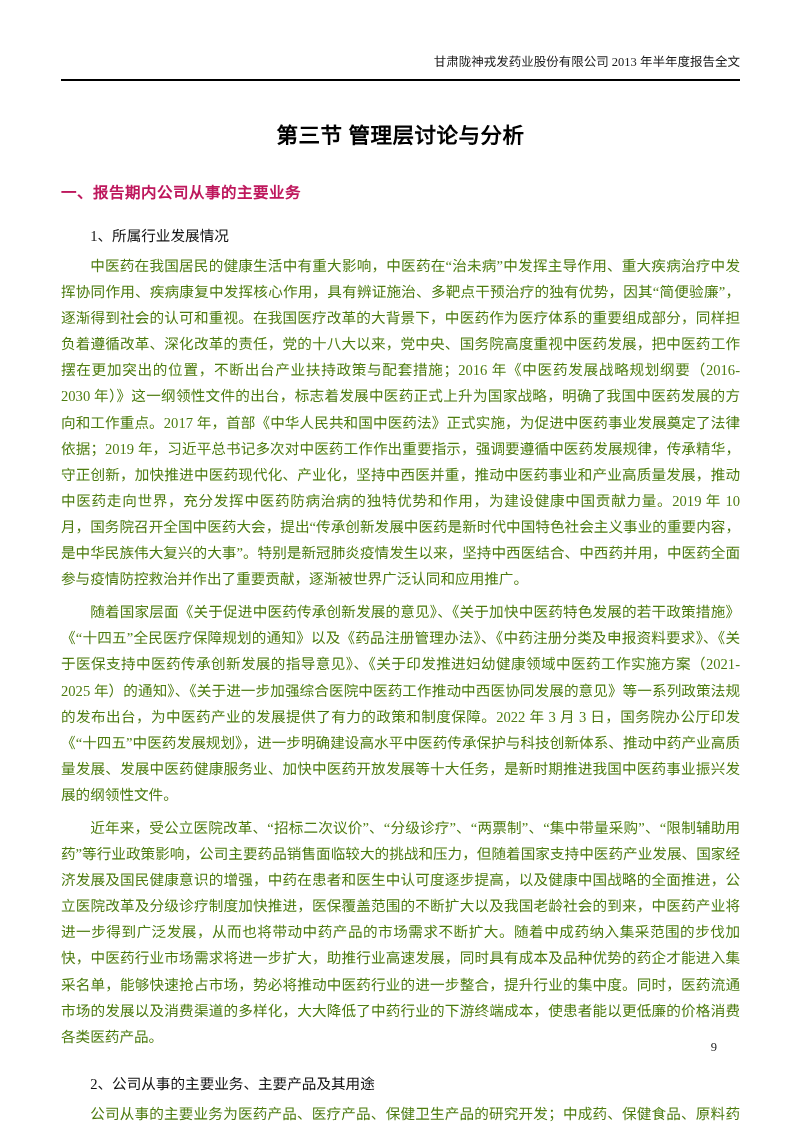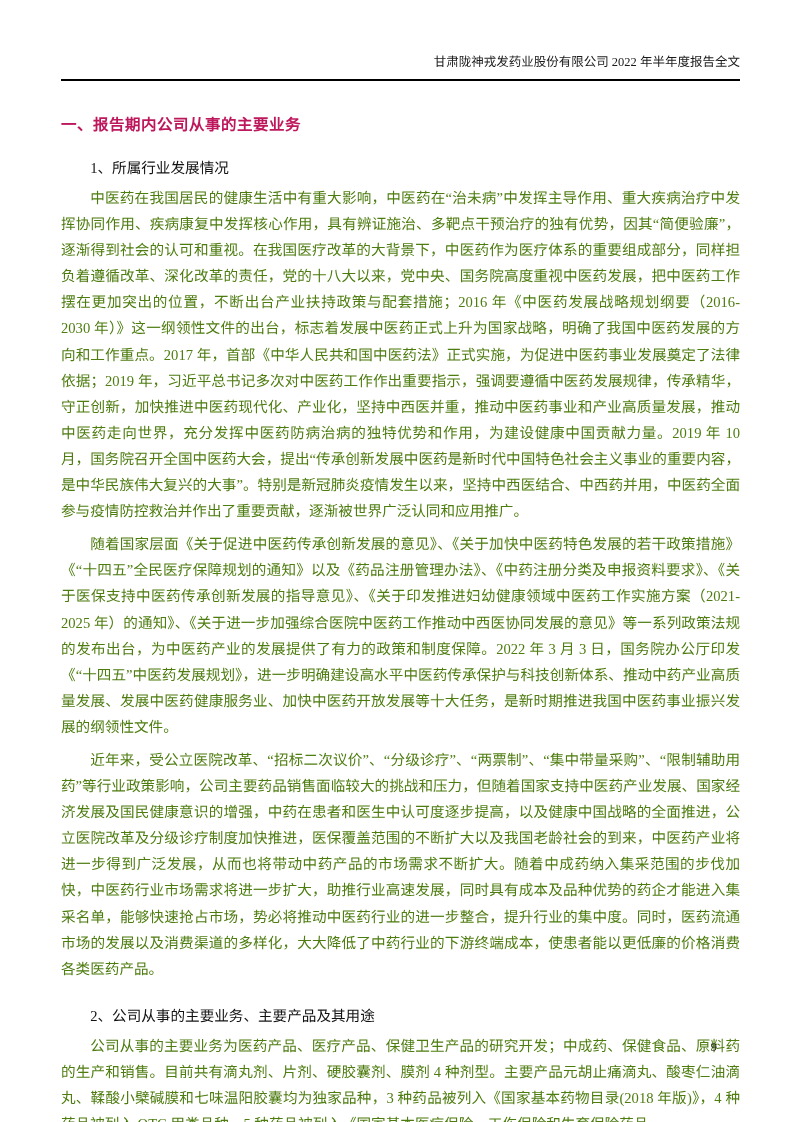--- a/index.html
+++ b/index.html
@@ -66,23 +66,24 @@
     font-size: 12.5px;
     color: #1a1a1a;
   }
 </style>
 </head>
 <body>
 
 <div class="page">
 
   <div class="header-bar">
-    <span>甘肃陇神戎发药业股份有限公司 2022 年半年度报告全文</span>
+    <span>甘肃陇神戎发药业股份有限公司 2013 年半年度报告全文</span>
   </div>
 
+  <h1 class="doc-title">第三节 管理层讨论与分析</h1>
 
   <h2 class="sec-heading">一、报告期内公司从事的主要业务</h2>
 
   <div class="sub-heading">1、所属行业发展情况</div>
 
   <p class="body-para">中医药在我国居民的健康生活中有重大影响，中医药在“治未病”中发挥主导作用、重大疾病治疗中发挥协同作用、疾病康复中发挥核心作用，具有辨证施治、多靶点干预治疗的独有优势，因其“简便验廉”，逐渐得到社会的认可和重视。在我国医疗改革的大背景下，中医药作为医疗体系的重要组成部分，同样担负着遵循改革、深化改革的责任，党的十八大以来，党中央、国务院高度重视中医药发展，把中医药工作摆在更加突出的位置，不断出台产业扶持政策与配套措施；2016 年《中医药发展战略规划纲要（2016-2030 年）》这一纲领性文件的出台，标志着发展中医药正式上升为国家战略，明确了我国中医药发展的方向和工作重点。2017 年，首部《中华人民共和国中医药法》正式实施，为促进中医药事业发展奠定了法律依据；2019 年，习近平总书记多次对中医药工作作出重要指示，强调要遵循中医药发展规律，传承精华，守正创新，加快推进中医药现代化、产业化，坚持中西医并重，推动中医药事业和产业高质量发展，推动中医药走向世界，充分发挥中医药防病治病的独特优势和作用，为建设健康中国贡献力量。2019 年 10 月，国务院召开全国中医药大会，提出“传承创新发展中医药是新时代中国特色社会主义事业的重要内容，是中华民族伟大复兴的大事”。特别是新冠肺炎疫情发生以来，坚持中西医结合、中西药并用，中医药全面参与疫情防控救治并作出了重要贡献，逐渐被世界广泛认同和应用推广。</p>
 
   <p class="body-para">随着国家层面《关于促进中医药传承创新发展的意见》、《关于加快中医药特色发展的若干政策措施》《“十四五”全民医疗保障规划的通知》以及《药品注册管理办法》、《中药注册分类及申报资料要求》、《关于医保支持中医药传承创新发展的指导意见》、《关于印发推进妇幼健康领域中医药工作实施方案（2021-2025 年）的通知》、《关于进一步加强综合医院中医药工作推动中西医协同发展的意见》等一系列政策法规的发布出台，为中医药产业的发展提供了有力的政策和制度保障。2022 年 3 月 3 日，国务院办公厅印发《“十四五”中医药发展规划》，进一步明确建设高水平中医药传承保护与科技创新体系、推动中药产业高质量发展、发展中医药健康服务业、加快中医药开放发展等十大任务，是新时期推进我国中医药事业振兴发展的纲领性文件。</p>
 
   <p class="body-para">近年来，受公立医院改革、“招标二次议价”、“分级诊疗”、“两票制”、“集中带量采购”、“限制辅助用药”等行业政策影响，公司主要药品销售面临较大的挑战和压力，但随着国家支持中医药产业发展、国家经济发展及国民健康意识的增强，中药在患者和医生中认可度逐步提高，以及健康中国战略的全面推进，公立医院改革及分级诊疗制度加快推进，医保覆盖范围的不断扩大以及我国老龄社会的到来，中医药产业将进一步得到广泛发展，从而也将带动中药产品的市场需求不断扩大。随着中成药纳入集采范围的步伐加快，中医药行业市场需求将进一步扩大，助推行业高速发展，同时具有成本及品种优势的药企才能进入集采名单，能够快速抢占市场，势必将推动中医药行业的进一步整合，提升行业的集中度。同时，医药流通市场的发展以及消费渠道的多样化，大大降低了中药行业的下游终端成本，使患者能以更低廉的价格消费各类医药产品。</p>

